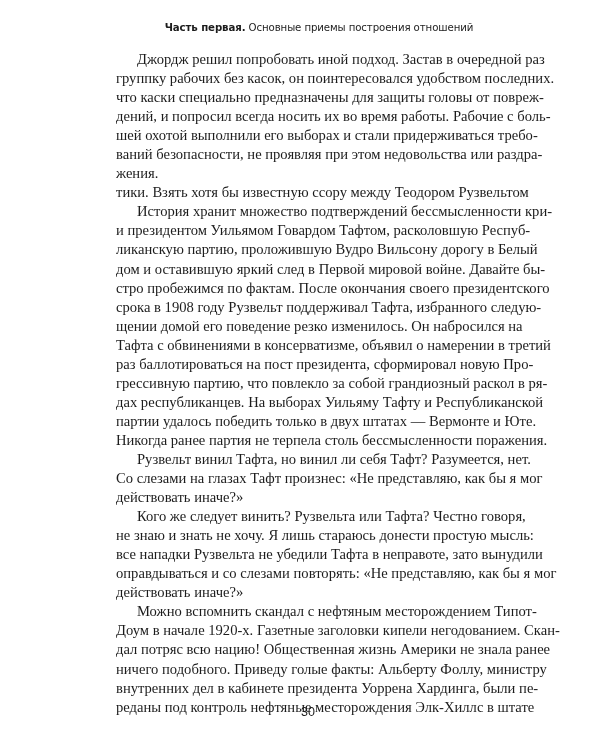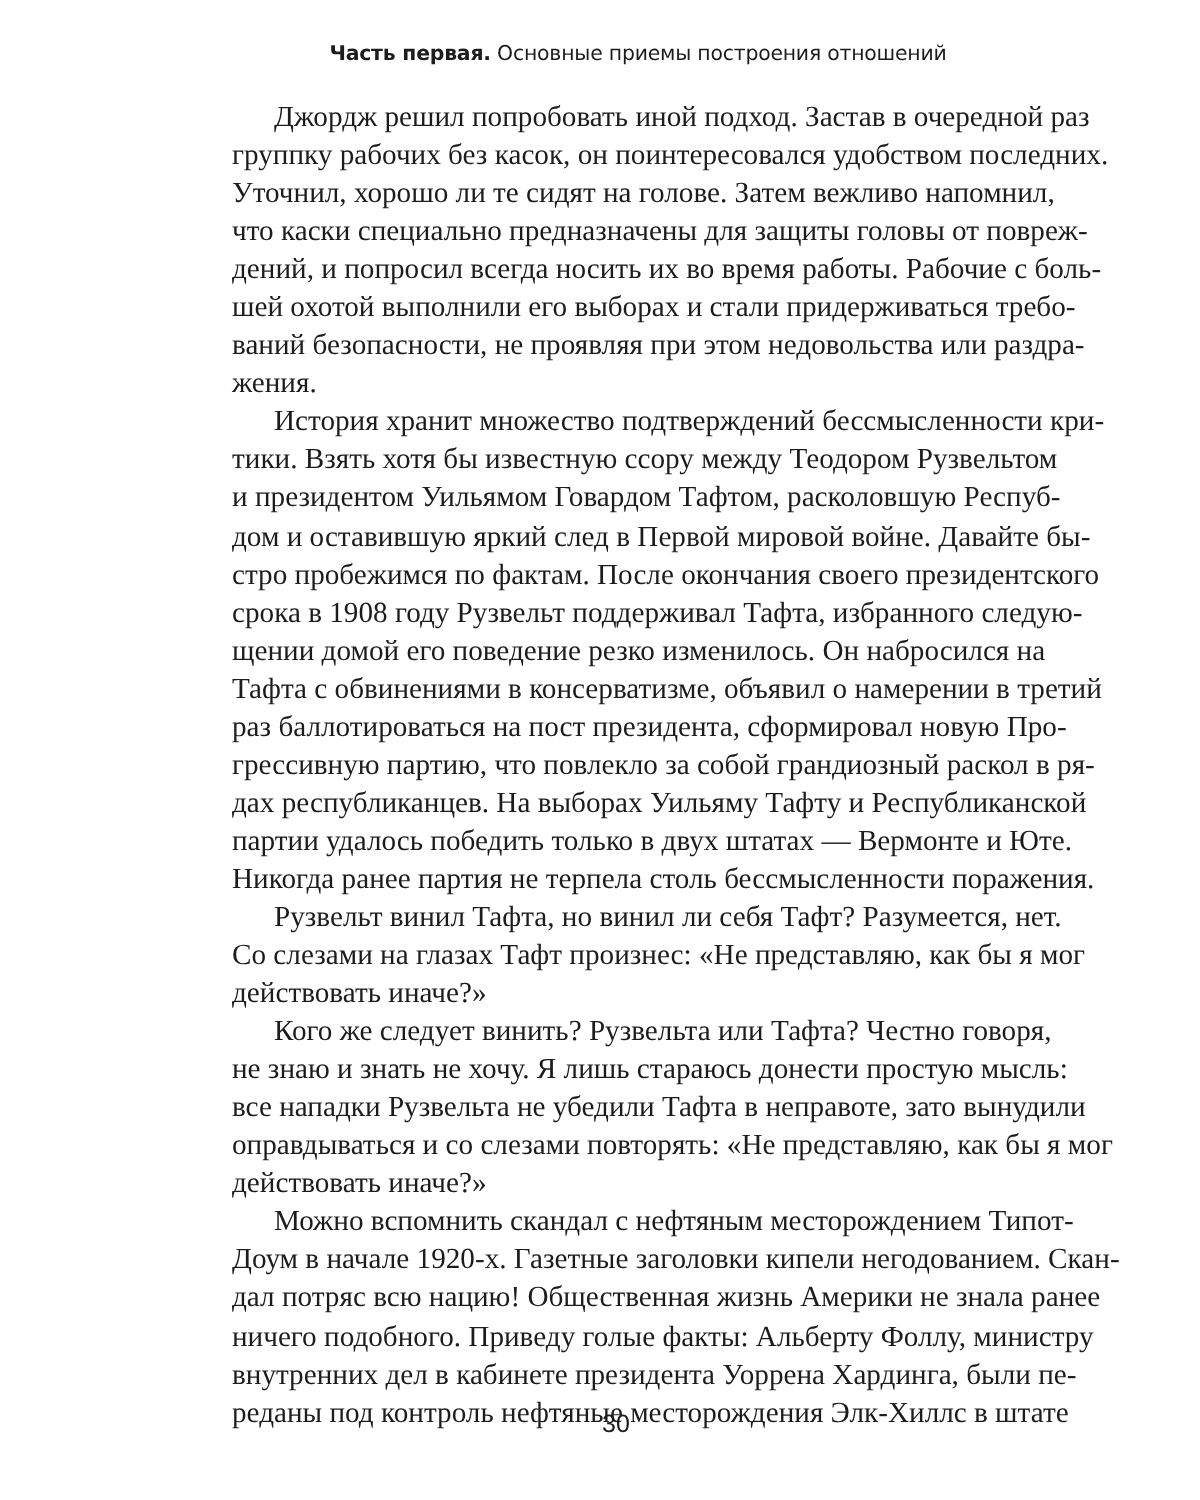--- a/index.html
+++ b/index.html
@@ -77,32 +77,32 @@
 <div class="page">
   <div class="running-head">
     <span class="part">Часть первая.</span><span> Основные приемы построения отношений</span>
   </div>
 
   <div class="body-text">
 
     <div class="para">
       <span class="line indent">Джордж решил попробовать иной подход. Застав в очередной раз</span>
       <span class="line">группку рабочих без касок, он поинтересовался удобством последних.</span>
-      <span class="line">Уточнил, хорошо ли те сидят на голове. Затем вежливо напомнил,</span>
       <span class="line">что каски специально предназначены для защиты головы от повреж-</span>
       <span class="line">дений, и попросил всегда носить их во время работы. Рабочие с боль-</span>
       <span class="line">шей охотой выполнили его выборах и стали придерживаться требо-</span>
       <span class="line">ваний безопасности, не проявляя при этом недовольства или раздра-</span>
       <span class="line last">жения.</span>
     </div>
 
     <div class="para">
+      <span class="line">тики. Взять хотя бы известную ссору между Теодором Рузвельтом</span>
       <span class="line indent">История хранит множество подтверждений бессмысленности кри-</span>
-      <span class="line">тики. Взять хотя бы известную ссору между Теодором Рузвельтом</span>
       <span class="line">и президентом Уильямом Говардом Тафтом, расколовшую Респуб-</span>
+      <span class="line">ликанскую партию, проложившую Вудро Вильсону дорогу в Белый</span>
       <span class="line">дом и оставившую яркий след в Первой мировой войне. Давайте бы-</span>
       <span class="line">стро пробежимся по фактам. После окончания своего президентского</span>
       <span class="line">срока в 1908 году Рузвельт поддерживал Тафта, избранного следую-</span>
       <span class="line">щении домой его поведение резко изменилось. Он набросился на</span>
       <span class="line">Тафта с обвинениями в консерватизме, объявил о намерении в третий</span>
       <span class="line">раз баллотироваться на пост президента, сформировал новую Про-</span>
       <span class="line">грессивную партию, что повлекло за собой грандиозный раскол в ря-</span>
       <span class="line">дах республиканцев. На выборах Уильяму Тафту и Республиканской</span>
       <span class="line">партии удалось победить только в двух штатах — Вермонте и Юте.</span>
       <span class="line last">Никогда ранее партия не терпела столь бессмысленности поражения.</span>

